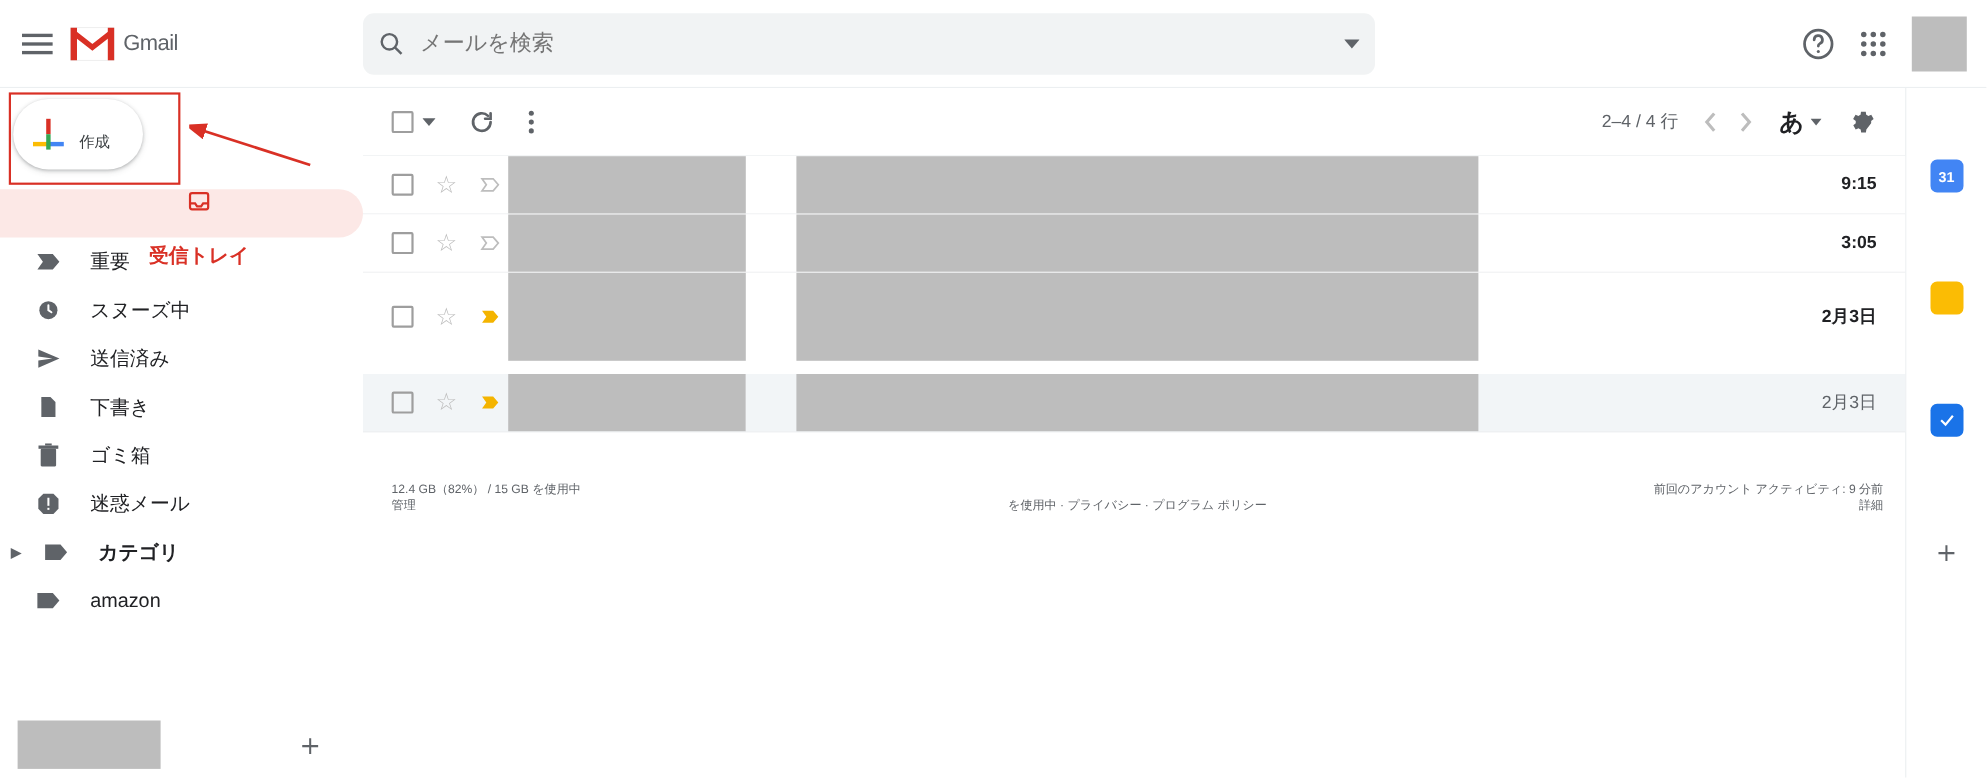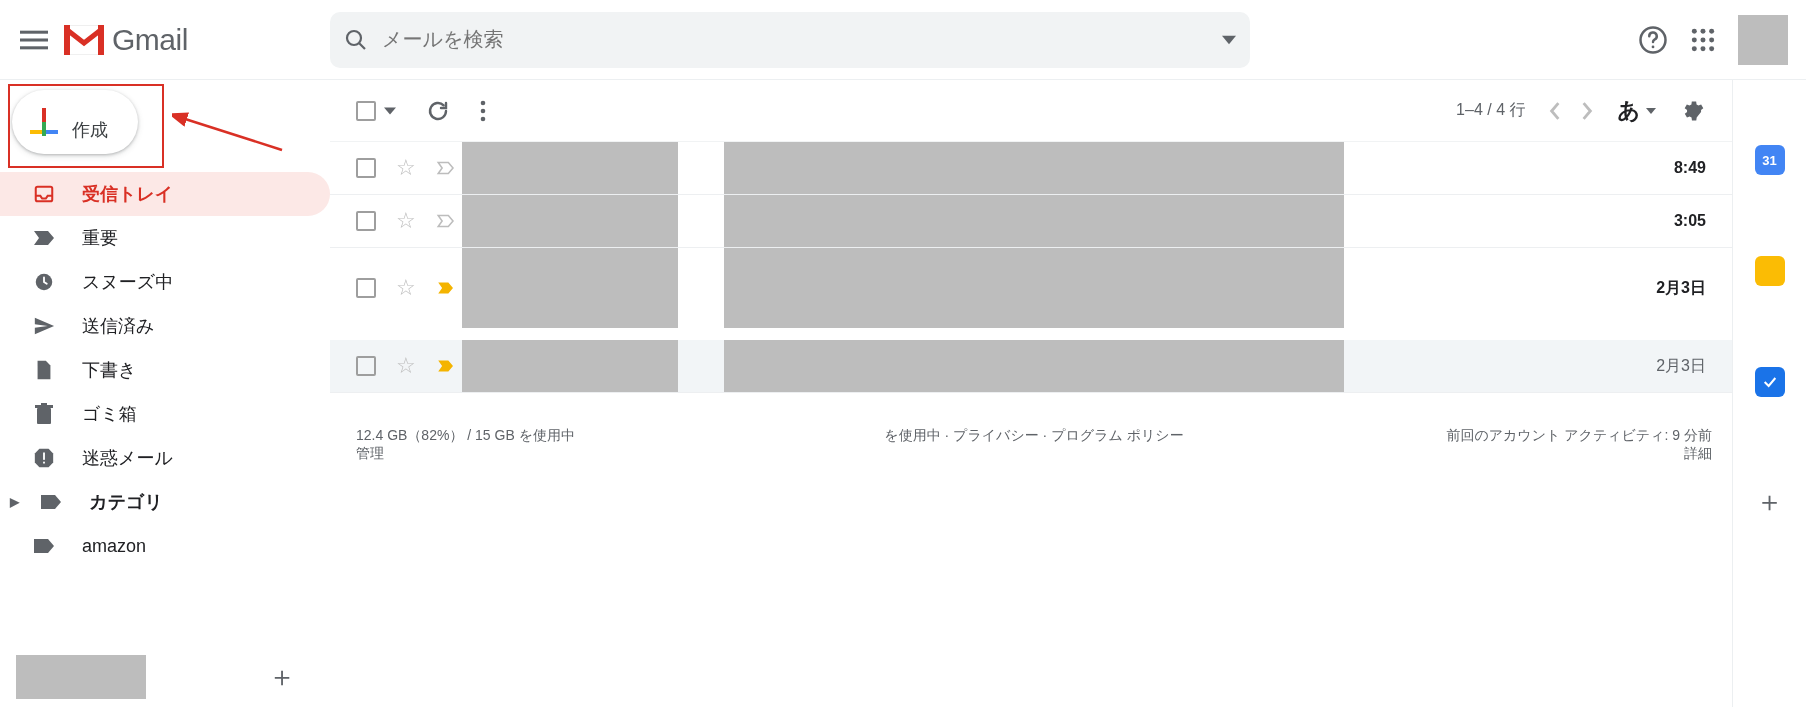--- a/index.html
+++ b/index.html
@@ -4,51 +4,51 @@
 <style>
   * { box-sizing: border-box; margin: 0; padding: 0; }
   html, body { height: 100%; font-family: Arial, "Hiragino Sans", "Meiryo", sans-serif; background:#fff; color:#202124; }
   body { width:1806px; height:707px; position:relative; overflow:hidden; }
 
   
   .header { height:80px; width:100%; border-bottom:1px solid #eceff1; display:flex; align-items:center; }
   .header-left { display:flex; align-items:center; padding-left:20px; gap:16px; width:330px;}
   .menu-icon svg{display:block;}
   .logo-wrap{display:flex;align-items:center;gap:8px;}
-  .brand{font-size:30px;color:#5f6368;letter-spacing:-0.5px;}
+  .brand{font-size:20px;color:#5f6368;letter-spacing:-0.5px;}
   .searchbar{flex:0 0 920px; height:56px; background:#f1f3f4; border-radius:10px; display:flex; align-items:center; padding:0 14px; gap:14px;}
   .searchbar input{border:none;background:transparent;font-size:20px;color:#5f6368;outline:none;flex:1;}
   .search-dd{margin-left:auto;}
   .header-right{margin-left:auto;display:flex;align-items:center;gap:22px;padding-right:18px;}
   .avatar-block{width:50px;height:50px;background:#bdbdbd;}
 
   
   .body-row{display:flex;height:calc(100% - 80px);}
   .sidebar{width:330px;flex:none;position:relative;}
   .main  {flex:1;position:relative;}
   .rside {width:74px;flex:none;border-left:1px solid #eceff1;display:flex;flex-direction:column;align-items:center;padding-top:30px;gap:46px;}
 
   
   .compose-box{position:relative;margin:10px 12px 18px 12px;}
   .highlight-rect{position:absolute;left:-4px;top:-6px;width:156px;height:84px;border:2px solid #d93025;pointer-events:none;}
   .compose-btn{height:64px;border-radius:34px;box-shadow:0 1px 3px rgba(60,64,67,.3),0 2px 6px rgba(60,64,67,.15);display:inline-flex;align-items:center;gap:14px;padding:0 30px 0 18px;background:#fff;cursor:pointer;}
-  .compose-label{font-size:18px;color:#3c4043;margin-top:16px;}
+  .compose-label{font-size:14px;color:#3c4043;margin-top:16px;}
   .plus-icon{position:relative;width:28px;height:28px;}
   .plus-icon .h{position:absolute;left:0;top:12px;height:4px;width:28px;}
   .plus-icon .h .ha{background:#fbbc04;width:14px;height:4px;display:inline-block;}
   .plus-icon .h .hb{background:#4285f4;width:14px;height:4px;display:inline-block;}
   .plus-icon .v{position:absolute;left:12px;top:0;width:4px;height:28px;}
   .plus-icon .v .va{background:#d93025;width:4px;height:14px;display:block;}
   .plus-icon .v .vb{background:#34a853;width:4px;height:14px;display:block;}
   .arrow-annot{position:absolute;left:160px;top:20px;pointer-events:none;}
 
   
   .nav{list-style:none;font-size:18px;}
   .nav li{display:flex;align-items:center;height:44px;padding-left:32px;gap:26px;border-radius:0 22px 22px 0;cursor:pointer;}
-  .nav li.active{background:#fce8e6;color:#d93025;font-weight:bold;}
+  .nav li.active{background:#fce8e6;color:#d93025;font-weight:bold;flex-direction:column;}
   .nav li .ic{width:24px;display:flex;justify-content:center;color:#5f6368;}
   .nav li.active .ic{color:#d93025;}
   .nav li.bold{font-weight:bold;}
   .nav li .caret{margin-left:-22px;margin-right:-6px;color:#5f6368;font-size:12px;}
 
   .sidebar-footer{position:absolute;left:0;bottom:0;width:100%;display:flex;align-items:center;height:60px;padding:0 16px;}
   .sf-block{width:130px;height:44px;background:#bdbdbd;}
   .sf-plus{margin-left:auto;font-size:28px;color:#5f6368;padding-right:18px;cursor:pointer;}
 
   
@@ -74,21 +74,21 @@
   .gap-block{width:46px;height:100%;}
   .gap-block.read{background:#f2f5f7;}
   .subj-block{flex:0 0 620px;height:100%;background:#bdbdbd;}
   .time{margin-left:auto;padding-right:26px;font-size:16px;color:#202124;}
   .row.unread .time{font-weight:bold;}
   .row.read .time{color:#5f6368;}
   .row.group-end{border-bottom-width:0;}
   .group-gap{height:12px;background:#fff;}
 
   
-  .mfooter{display:flex;padding:34px 20px 0 26px;font-size:14px;color:#5f6368;}
+  .mfooter{display:flex;padding:44px 20px 0 26px;font-size:11px;color:#5f6368;align-items:flex-end;}
   .mfooter .col{flex:1;}
   .mfooter .col.right{text-align:right;}
   .mfooter a{color:#5f6368;text-decoration:none;}
 
   
   .rside .ricon{width:30px;height:30px;border-radius:6px;display:flex;align-items:center;justify-content:center;cursor:pointer;margin-top:35px;}
   .cal{background:#4285f4;color:#fff;font-size:13px;font-weight:bold;}
   .keep{background:#fbbc04;width:28px;height:28px;border-radius:4px;}
   .tasks{background:#1a73e8;border-radius:50%;width:28px;height:28px;color:#fff;display:flex;align-items:center;justify-content:center;}
   .rplus{font-size:28px;color:#5f6368;cursor:pointer;margin-top:40px;}
@@ -292,21 +292,21 @@
           </span>
         <span>
             <svg width="6" height="24" viewBox="0 0 6 24" fill="#5f6368">
               <circle cx="3" cy="4" r="2.3"></circle>
               <circle cx="3" cy="12" r="2.3"></circle>
               <circle cx="3" cy="20" r="2.3"></circle>
             </svg>
           </span>
       </div>
       <div class="tb-right">
-        <span>1–4 / 4 行</span>
+        <span>2–4 / 4 行</span>
         <span class="pager">
           <span>
               <svg width="12" height="18" viewBox="0 0 10 16" fill="none" stroke="#bdbdbd" stroke-width="2.5">
                 <polyline points="8,1 2,8 8,15"></polyline>
               </svg>
             </span>
           <span>
               <svg width="12" height="18" viewBox="0 0 10 16" fill="none" stroke="#bdbdbd" stroke-width="2.5">
                 <polyline points="2,1 8,8 2,15"></polyline>
               </svg>
@@ -335,21 +335,21 @@
           <span class="star">☆</span>
           <span class="imp off">
               <svg width="20" height="14" viewBox="0 0 24 18" fill="none" stroke="#bdbdbd" stroke-width="2">
                 <path d="M2 2h13l6 7-6 7H2l5-7z"></path>
               </svg>
             </span>
         </div>
         <div class="sender-block"></div>
         <div class="gap-block"></div>
         <div class="subj-block"></div>
-        <span class="time">8:49</span>
+        <span class="time">9:15</span>
       </div>
       <div class="row unread">
         <div class="rc">
           <span class="checkbox"></span>
           <span class="star">☆</span>
           <span class="imp off">
               <svg width="20" height="14" viewBox="0 0 24 18" fill="none" stroke="#bdbdbd" stroke-width="2">
                 <path d="M2 2h13l6 7-6 7H2l5-7z"></path>
               </svg>
             </span>

